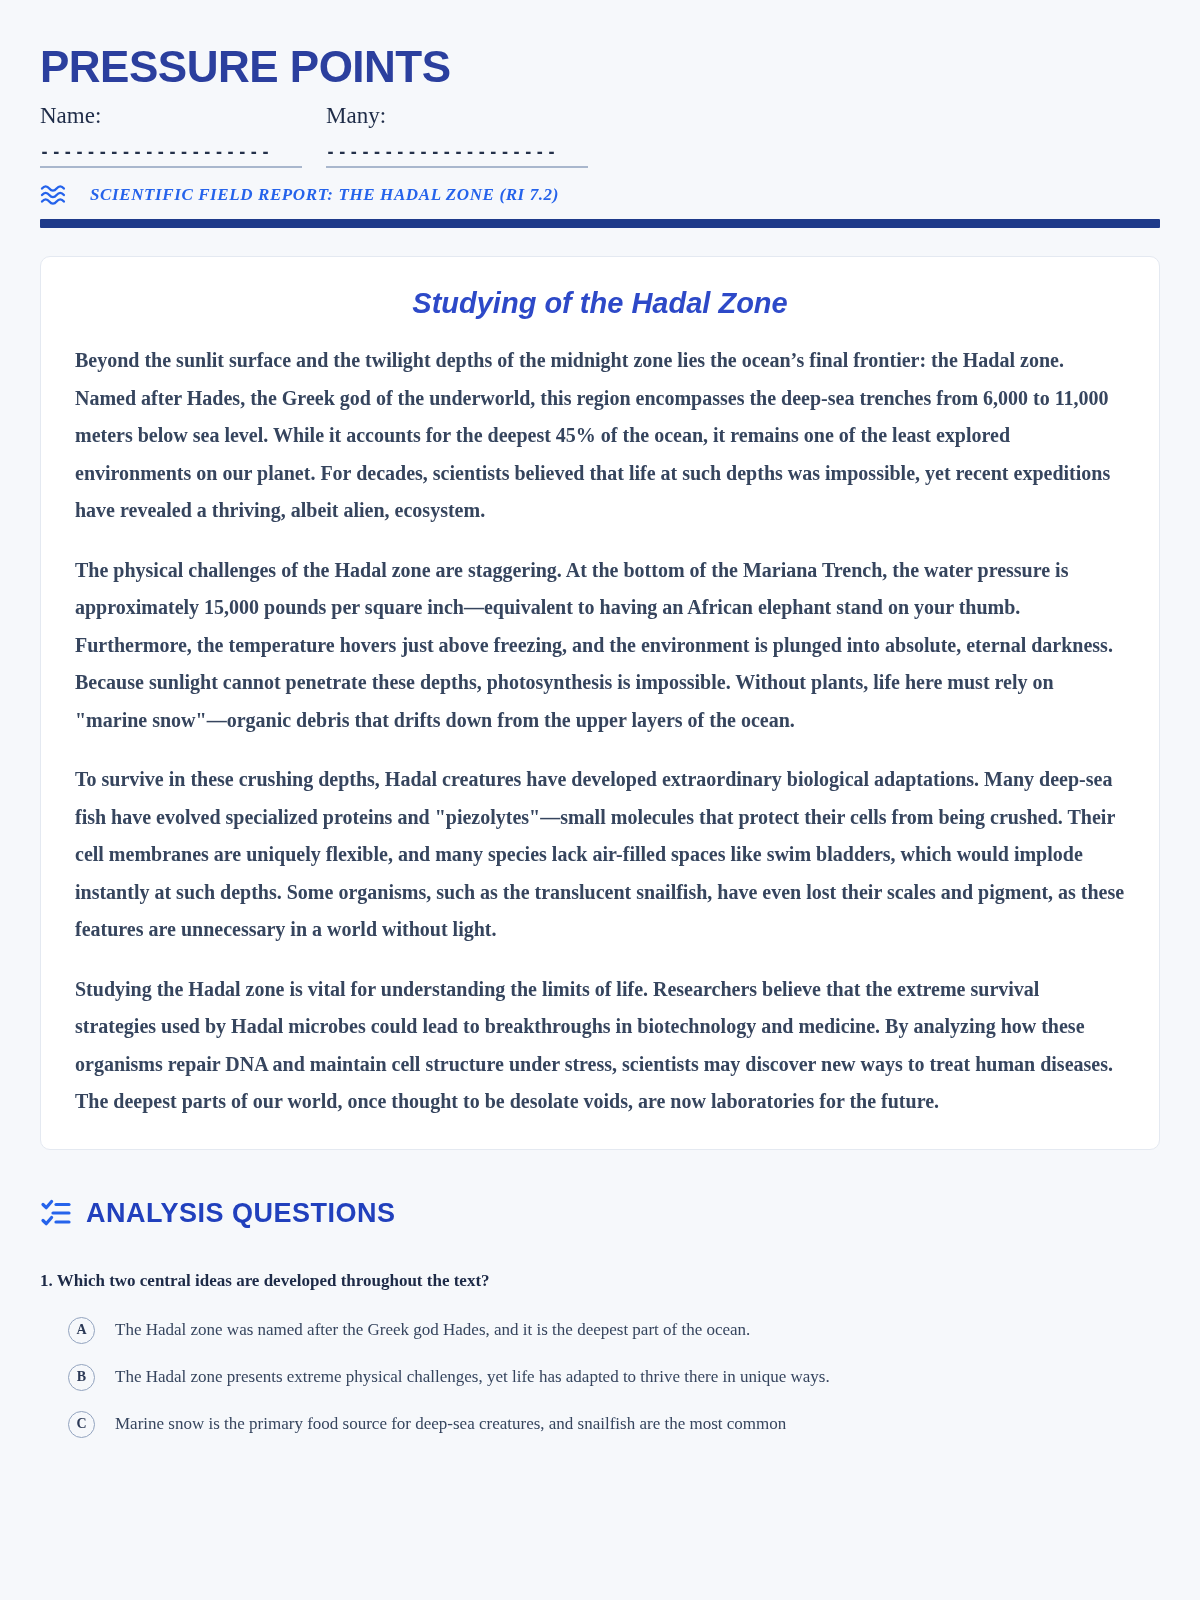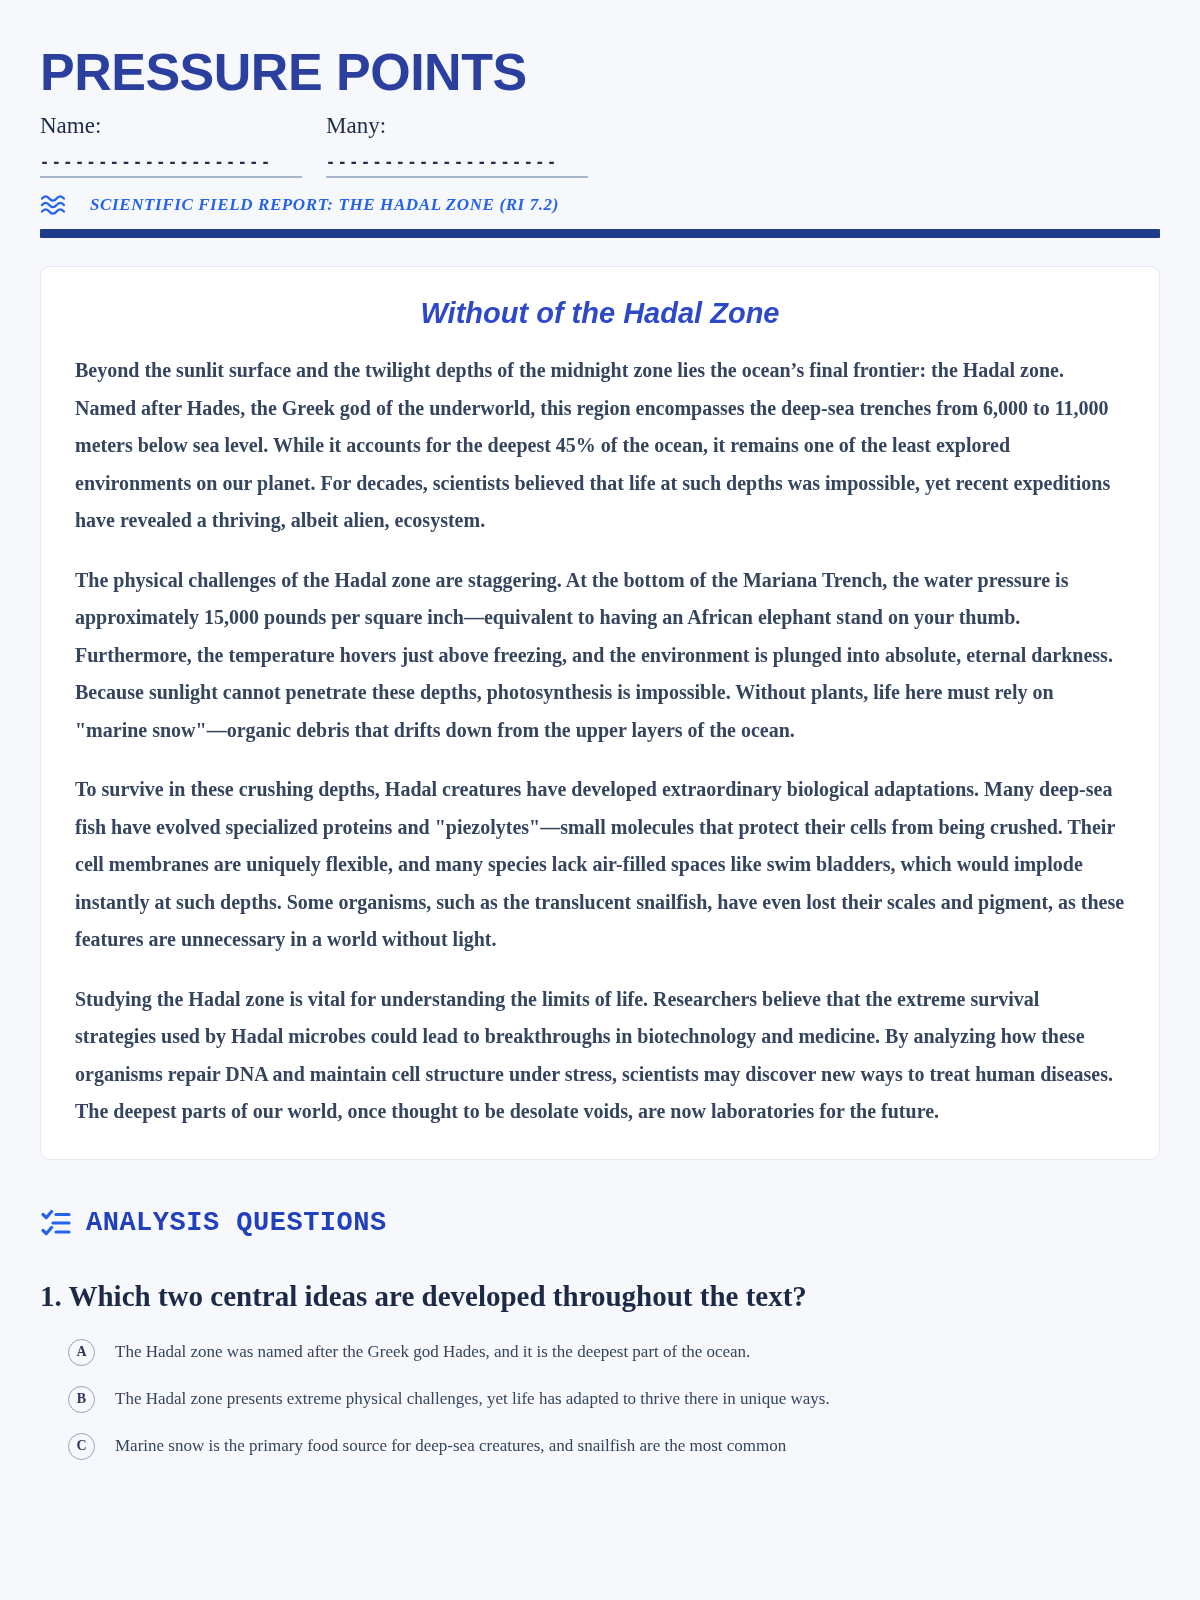--- a/index.html
+++ b/index.html
@@ -24,21 +24,21 @@
     background:var(--page_bg);
     font-family:"Liberation Serif", serif;
     color:var(--body_text);
   }
   .page{padding:40px 40px 0 40px;}
 
   
   .main-title{
     font-family:"Liberation Sans", sans-serif;
     font-weight:900;
-    font-size:52px;
+    font-size:44px;
     letter-spacing:-0.5px;
     color:var(--title_blue);
     margin-top:2px;
   }
   .fields-row{display:flex;margin-top:11px;}
   .field{width:262px;margin-right:24px;}
   .field-label{
     font-size:23px;
     color:#1f2c48;
   }
@@ -106,29 +106,29 @@
   
   .section-heading{
     margin-top:48px;
     display:flex;
     align-items:center;
     gap:14px;
     color:var(--heading_blue);
   }
   .checklist-icon{display:inline-flex;color:var(--link_blue);}
   .section-heading-text{
-    font-family:Liberation Mono, monospace;
+    font-family:Liberation Sans, sans-serif;
     font-weight:800;
     font-size:27px;
     letter-spacing:0.5px;
     color:var(--heading_blue);
   }
   .question-block{margin-top:42px;}
   .question-text{
-    font-size:29px;
+    font-size:17px;
     font-weight:700;
     color:var(--question_text);
   }
   .options{margin-top:22px;}
   .option{
     display:flex;
     align-items:flex-start;
     margin-top:13px;
     padding-left:28px;
     cursor:pointer;
@@ -179,21 +179,21 @@
           <path d="M2 17.5 c2.3 -2.8 5 -2.8 7.3 0 c2.3 2.8 5 2.8 7.3 0 c2.3 -2.8 5 -2.8 7.3 0"></path>
         </svg>
       </span>
       <span class="report-text">SCIENTIFIC FIELD REPORT: THE HADAL ZONE (RI 7.2)</span>
     </div>
 
     <div class="thick-rule"></div>
   </header>
 
   <section class="article-card">
-    <h2 class="article-title">Without of the Hadal Zone</h2>
+    <h2 class="article-title">Studying of the Hadal Zone</h2>
     <p class="para">Beyond the sunlit surface and the twilight depths of the midnight zone lies the ocean’s final frontier: the Hadal zone. Named after Hades, the Greek god of the underworld, this region encompasses the deep-sea trenches from 6,000 to 11,000 meters below sea level. While it accounts for the deepest 45% of the ocean, it remains one of the least explored environments on our planet. For decades, scientists believed that life at such depths was impossible, yet recent expeditions have revealed a thriving, albeit alien, ecosystem.</p>
     <p class="para">The physical challenges of the Hadal zone are staggering. At the bottom of the Mariana Trench, the water pressure is approximately 15,000 pounds per square inch—equivalent to having an African elephant stand on your thumb. Furthermore, the temperature hovers just above freezing, and the environment is plunged into absolute, eternal darkness. Because sunlight cannot penetrate these depths, photosynthesis is impossible. Without plants, life here must rely on "marine snow"—organic debris that drifts down from the upper layers of the ocean.</p>
     <p class="para">To survive in these crushing depths, Hadal creatures have developed extraordinary biological adaptations. Many deep-sea fish have evolved specialized proteins and "piezolytes"—small molecules that protect their cells from being crushed. Their cell membranes are uniquely flexible, and many species lack air-filled spaces like swim bladders, which would implode instantly at such depths. Some organisms, such as the translucent snailfish, have even lost their scales and pigment, as these features are unnecessary in a world without light.</p>
     <p class="para">Studying the Hadal zone is vital for understanding the limits of life. Researchers believe that the extreme survival strategies used by Hadal microbes could lead to breakthroughs in biotechnology and medicine. By analyzing how these organisms repair DNA and maintain cell structure under stress, scientists may discover new ways to treat human diseases. The deepest parts of our world, once thought to be desolate voids, are now laboratories for the future.</p>
   </section>
 
   <div class="section-heading">
     <span class="checklist-icon">
       <svg width="32" height="30" viewBox="0 0 32 30" fill="none" stroke="currentColor" stroke-width="3.2" stroke-linecap="round" stroke-linejoin="round">
         <path d="M3 6.5 l3.2 3.2 l5.4 -6.2"></path>

